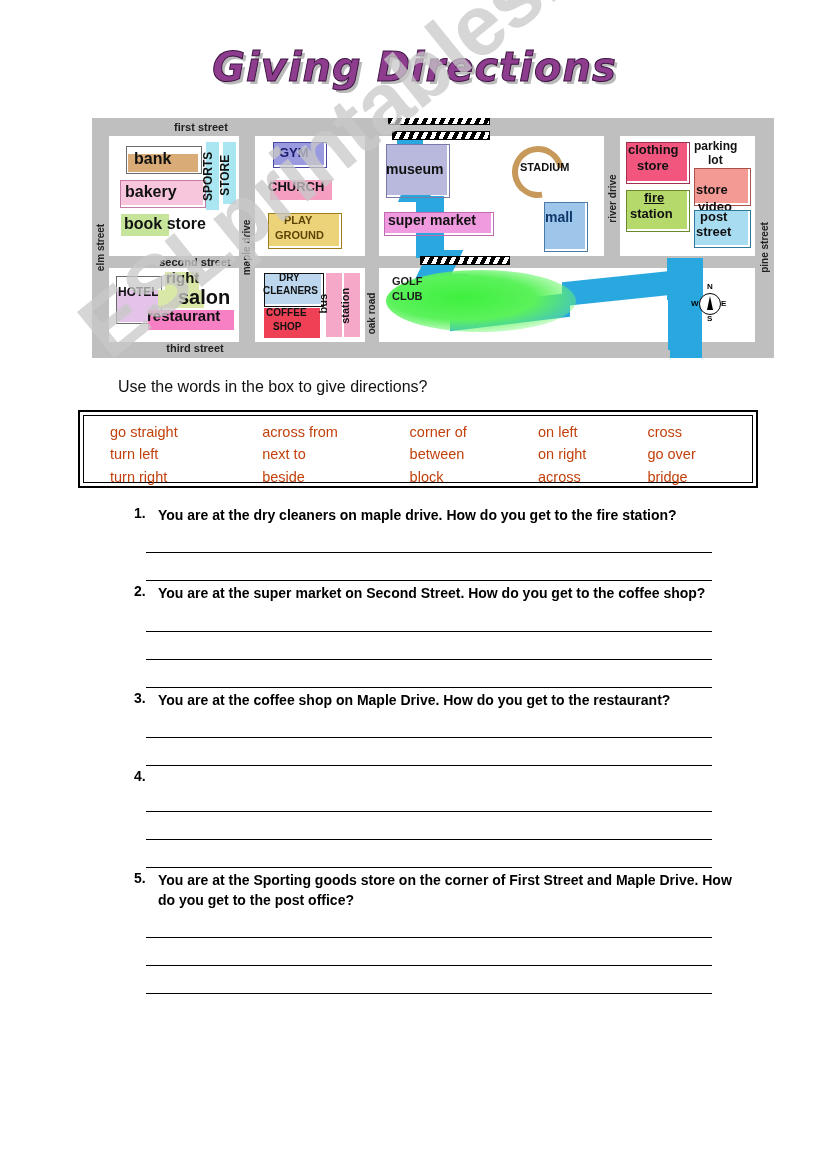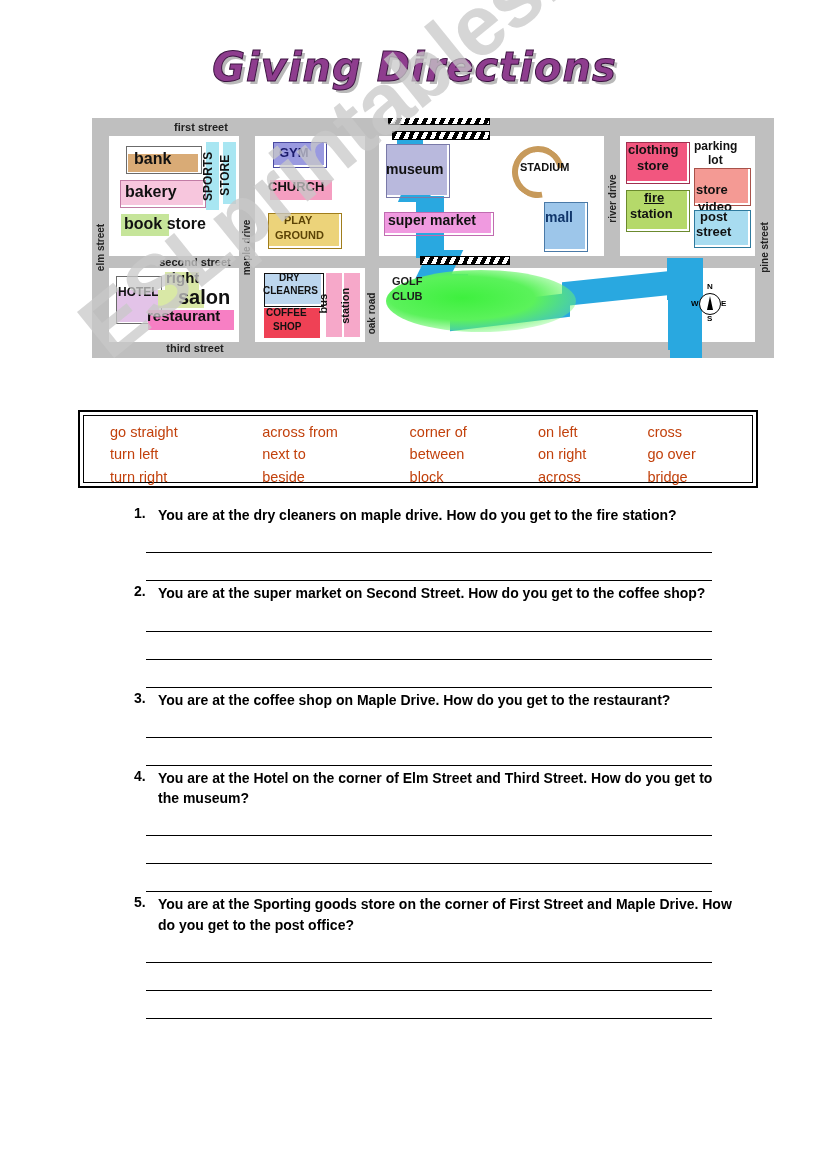--- a/index.html
+++ b/index.html
@@ -329,20 +329,21 @@
       <div class="ring"></div>
       <div class="needle"></div>
       <div class="cdir" style="left:15px;top:-4px;">N</div>
       <div class="cdir" style="left:15px;top:28px;">S</div>
       <div class="cdir" style="left:29px;top:13px;">E</div>
       <div class="cdir" style="left:-1px;top:13px;">W</div>
     </div>
 
   </div>
 
+  <div class="instruction">Use the words in the box to give directions?</div>
 
   <div class="wordbox">
     <div class="wordbox-inner" id="wordbox-inner">
         <div class="wcol c0">
           <div>go straight</div>
           <div>turn left</div>
           <div>turn right</div>
         </div>
         <div class="wcol c1">
           <div>across from</div>
@@ -395,21 +396,20 @@
           <div class="qtext">You are at the coffee shop on Maple Drive.  How do you get to the restaurant?</div>
         </div>
         <div class="lines">
           <div class="aline"></div>
           <div class="aline"></div>
         </div>
       </div>
       <div class="q">
         <div class="qrow">
           <div class="qnum">4.</div>
-          <div class="qtext">You are at the Hotel on the corner of Elm Street and Third Street.  How do you get to the museum?</div>
         </div>
         <div class="lines">
           <div class="aline"></div>
           <div class="aline"></div>
           <div class="aline"></div>
         </div>
       </div>
       <div class="q">
         <div class="qrow">
           <div class="qnum">5.</div>

